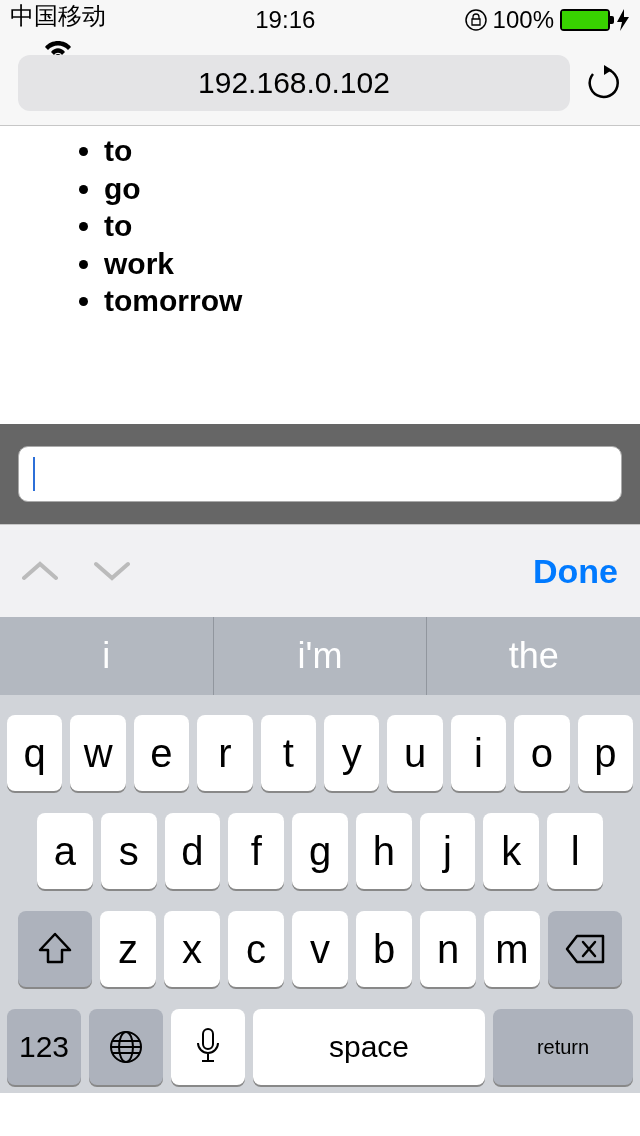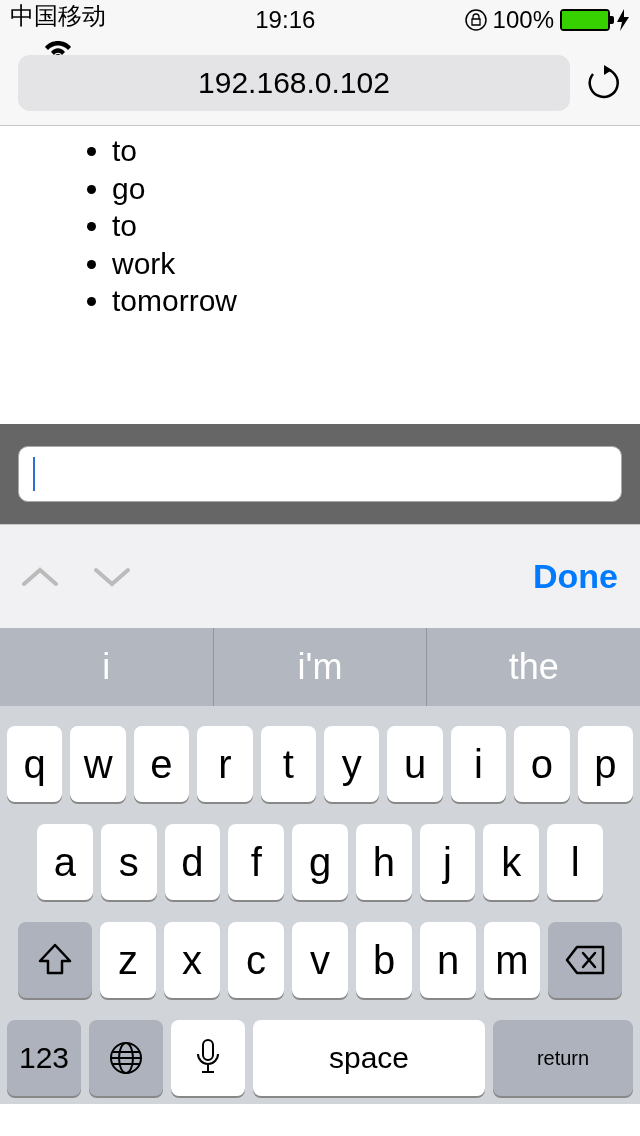--- a/index.html
+++ b/index.html
@@ -54,22 +54,23 @@
       display: flex;
       align-items: center;
       justify-content: center;
       font-size: 30px;
       color: #000;
     }
     .reload { width: 36px; height: 36px; color: #000; }
     
     .page {
       background: #fff;
-      padding: 6px 30px 0 32px;
+      padding: 6px 30px 0 24px;
       height: 298px;
+      font-weight: bold;
     }
     .page ul { list-style: disc; padding-left: 80px; }
     .page li { font-size: 30px; line-height: 1.25; color: #000; }
     
     .textbar {
       height: 100px;
       background: #666;
       display: flex;
       align-items: center;
       padding: 0 18px;
@@ -85,21 +86,21 @@
       padding: 0 14px;
       font-size: 28px;
       color: #9a9a9a;
       position: relative;
     }
     .cursor {
       width: 2px; height: 34px; background: #2c6fd8; margin-right: 2px;
     }
     
     .kb-accessory {
-      height: 104px;
+      height: 93px;
       background: #f1f1f3;
       border-top: 1px solid #c7c7c7;
       display: flex;
       align-items: center;
       padding: 0 22px;
     }
     .chev { color: #bbb; margin-right: 36px; }
     .kb-accessory .spacer { flex: 1; }
     .done { color: #007aff; font-size: 34px; font-weight: 600; }
     

